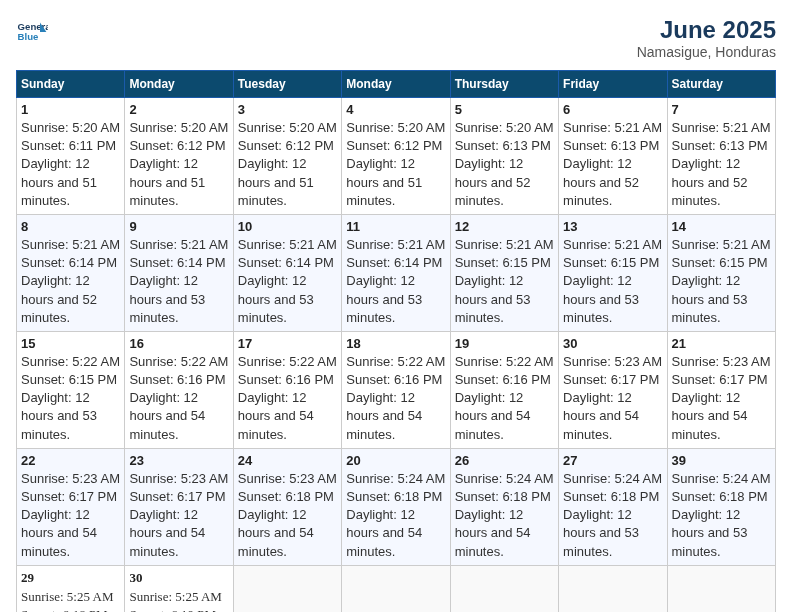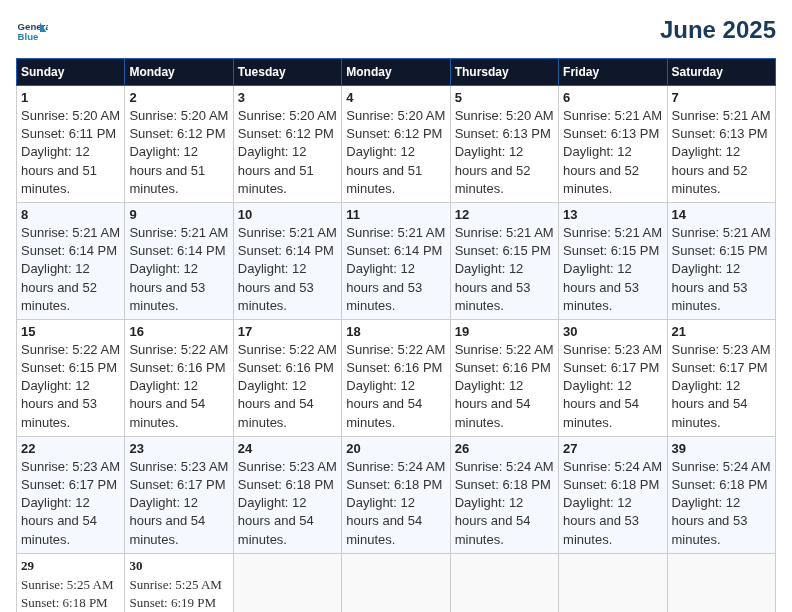--- a/index.html
+++ b/index.html
@@ -36,21 +36,21 @@
     .subtitle {
       font-size: 14px;
       color: #555;
     }
     table {
       width: 100%;
       border-collapse: collapse;
       font-size: 10.5px;
     }
     thead th {
-      background: #0f172a;
+      background: #0c4a6e;
       color: #fff;
       padding: 6px 4px;
       font-size: 12px;
       font-weight: bold;
       border: 1px solid #1a5aaa;
       text-align: left;
     }
     tbody td {
       border: 1px solid #ccc;
       vertical-align: top;
@@ -88,20 +88,21 @@
 <div class="header-area">
   <div class="logo">
     <svg class="logo-icon" viewBox="0 0 40 40">
       <text x="2" y="18" font-size="12" font-weight="bold" fill="#1a3a5c">General</text>
       <text x="2" y="30" font-size="12" font-weight="bold" fill="#2980b9">Blue</text>
       <polygon points="30,8 38,20 30,20" fill="#2980b9"></polygon>
     </svg>
   </div>
   <div class="title-area">
     <div class="month-title">June 2025</div>
+    <div class="subtitle">Namasigue, Honduras</div>
   </div>
 </div>
 
 <table>
   <thead>
     <tr>
       <th>Sunday</th>
       <th>Monday</th>
       <th>Tuesday</th>
       <th>Monday</th>

